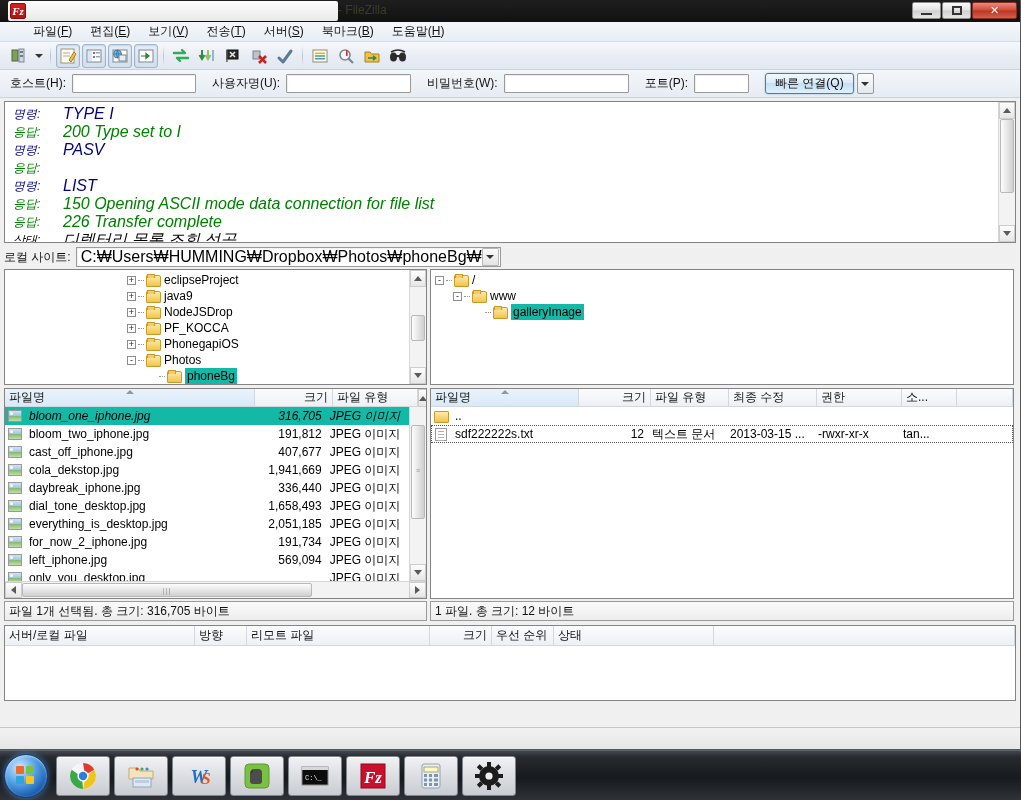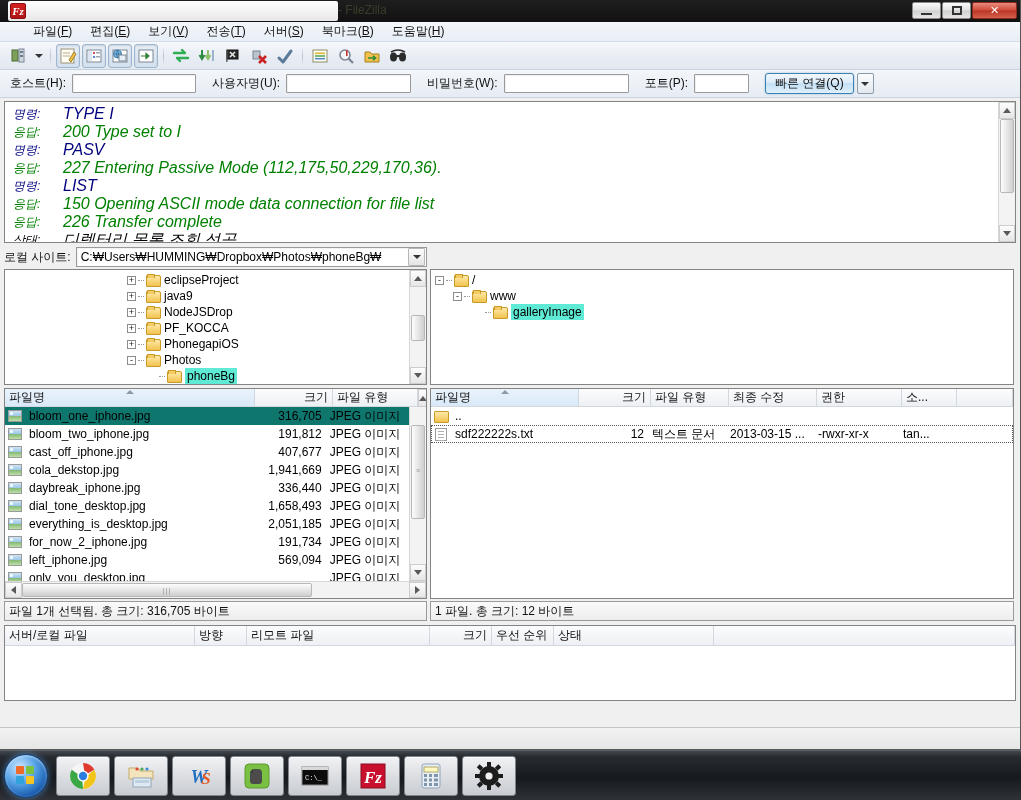--- a/index.html
+++ b/index.html
@@ -194,21 +194,21 @@
   .arr-r { width:0;height:0;border-top:4px solid transparent;border-bottom:4px solid transparent;border-left:5px solid #5a5a5a; }
   
   #sitebars { display:flex; margin:4px 4px 0 4px; gap:14px; }
   .sitebar { display:flex; align-items:center; }
   .sitebar .slabel { font-size:12px; color:#111; white-space:nowrap; margin-right:5px; }
   .combo {
     height:20px; border:1px solid #9a9a9a; background:#fff;
     display:flex; align-items:center;
     box-shadow:inset 1px 1px 1px rgba(0,0,0,.06);
   }
-  .combo .ctext { flex:1; padding-left:4px; font-size:12px; color:#000; white-space:nowrap; overflow:hidden; }
+  .combo .ctext { flex:1; padding-left:4px; font-size:16px; color:#000; white-space:nowrap; overflow:hidden; }
   .combo .cbtn {
     width:17px; height:18px; margin-right:1px;
     background:linear-gradient(180deg,#fbfbfb,#e4e4e4);
     border:1px solid #b7b7b7; border-radius:1px;
     display:flex; align-items:center; justify-content:center;
   }
   
   #panes { display:flex; margin:2px 4px 0 4px; gap:3px; }
   .pane { display:flex; flex-direction:column; }
   .treebox {
@@ -230,21 +230,21 @@
     content:""; position:absolute; left:0; top:1px; width:13px; height:10px;
     background:linear-gradient(180deg,#ffe9a8,#f0c44f);
     border:1px solid #c99a27; border-radius:1px 2px 1px 1px;
   }
   .folder:after {
     content:""; position:absolute; left:1px; top:0px; width:6px; height:3px;
     background:#f3cd63; border:1px solid #c99a27; border-bottom:none;
     border-radius:1px 1px 0 0;
   }
   .tlabel { color:#000; }
-  .tlabel.sel { background:#5eead4; padding:0 2px; }
+  .tlabel.sel { background:#14b8a6; padding:0 2px; }
   
   .listbox {
     border:1px solid #848484; background:#fff;
     display:flex; flex-direction:column; overflow:hidden;
   }
   .colhead {
     height:18px; display:flex; flex:none;
     background:linear-gradient(180deg,#fbfcfd,#eef1f5);
     border-bottom:1px solid #d3d8de;
   }
@@ -259,21 +259,21 @@
   .ch.right { justify-content:flex-end; }
   .sortarrow {
     position:absolute; left:50%; top:1px; margin-left:-4px;
     width:0;height:0;border-left:4px solid transparent;border-right:4px solid transparent;border-bottom:4px solid #8a9aa8;
   }
   .rows { flex:1; overflow:hidden; position:relative; }
   .frow {
     height:18px; display:flex; align-items:center;
     font-size:12px; color:#000; white-space:nowrap;
   }
-  .frow.selected { background:#0f766e; }
+  .frow.selected { background:#14b8a6;font-style:italic; }
   .frow.focused { outline:1px dotted #555; outline-offset:-1px; }
   .cell { padding:0 4px; overflow:hidden; white-space:nowrap; }
   .cell.right { text-align:right; }
   .ico-img {
     width:14px; height:12px; flex:none; margin:0 3px 0 3px;
     background:linear-gradient(180deg,#cfe4f5 0%,#9ec9e8 45%,#7fb36f 46%,#bfe0a8 100%);
     border:1px solid #9a9a9a;
     position:relative;
   }
   .ico-img:after {
@@ -535,21 +535,20 @@
       <div class="logrow">
         <span class="lbl c-resp">응답:</span>
         <span class="msg c-resp">200 Type set to I</span>
       </div>
       <div class="logrow">
         <span class="lbl c-cmd">명령:</span>
         <span class="msg c-cmd">PASV</span>
       </div>
       <div class="logrow">
         <span class="lbl c-resp">응답:</span>
-        <span class="msg c-resp">227 Entering Passive Mode (112,175,50,229,170,36).</span>
       </div>
       <div class="logrow">
         <span class="lbl c-cmd">명령:</span>
         <span class="msg c-cmd">LIST</span>
       </div>
       <div class="logrow">
         <span class="lbl c-resp">응답:</span>
         <span class="msg c-resp">150 Opening ASCII mode data connection for file list</span>
       </div>
       <div class="logrow">

